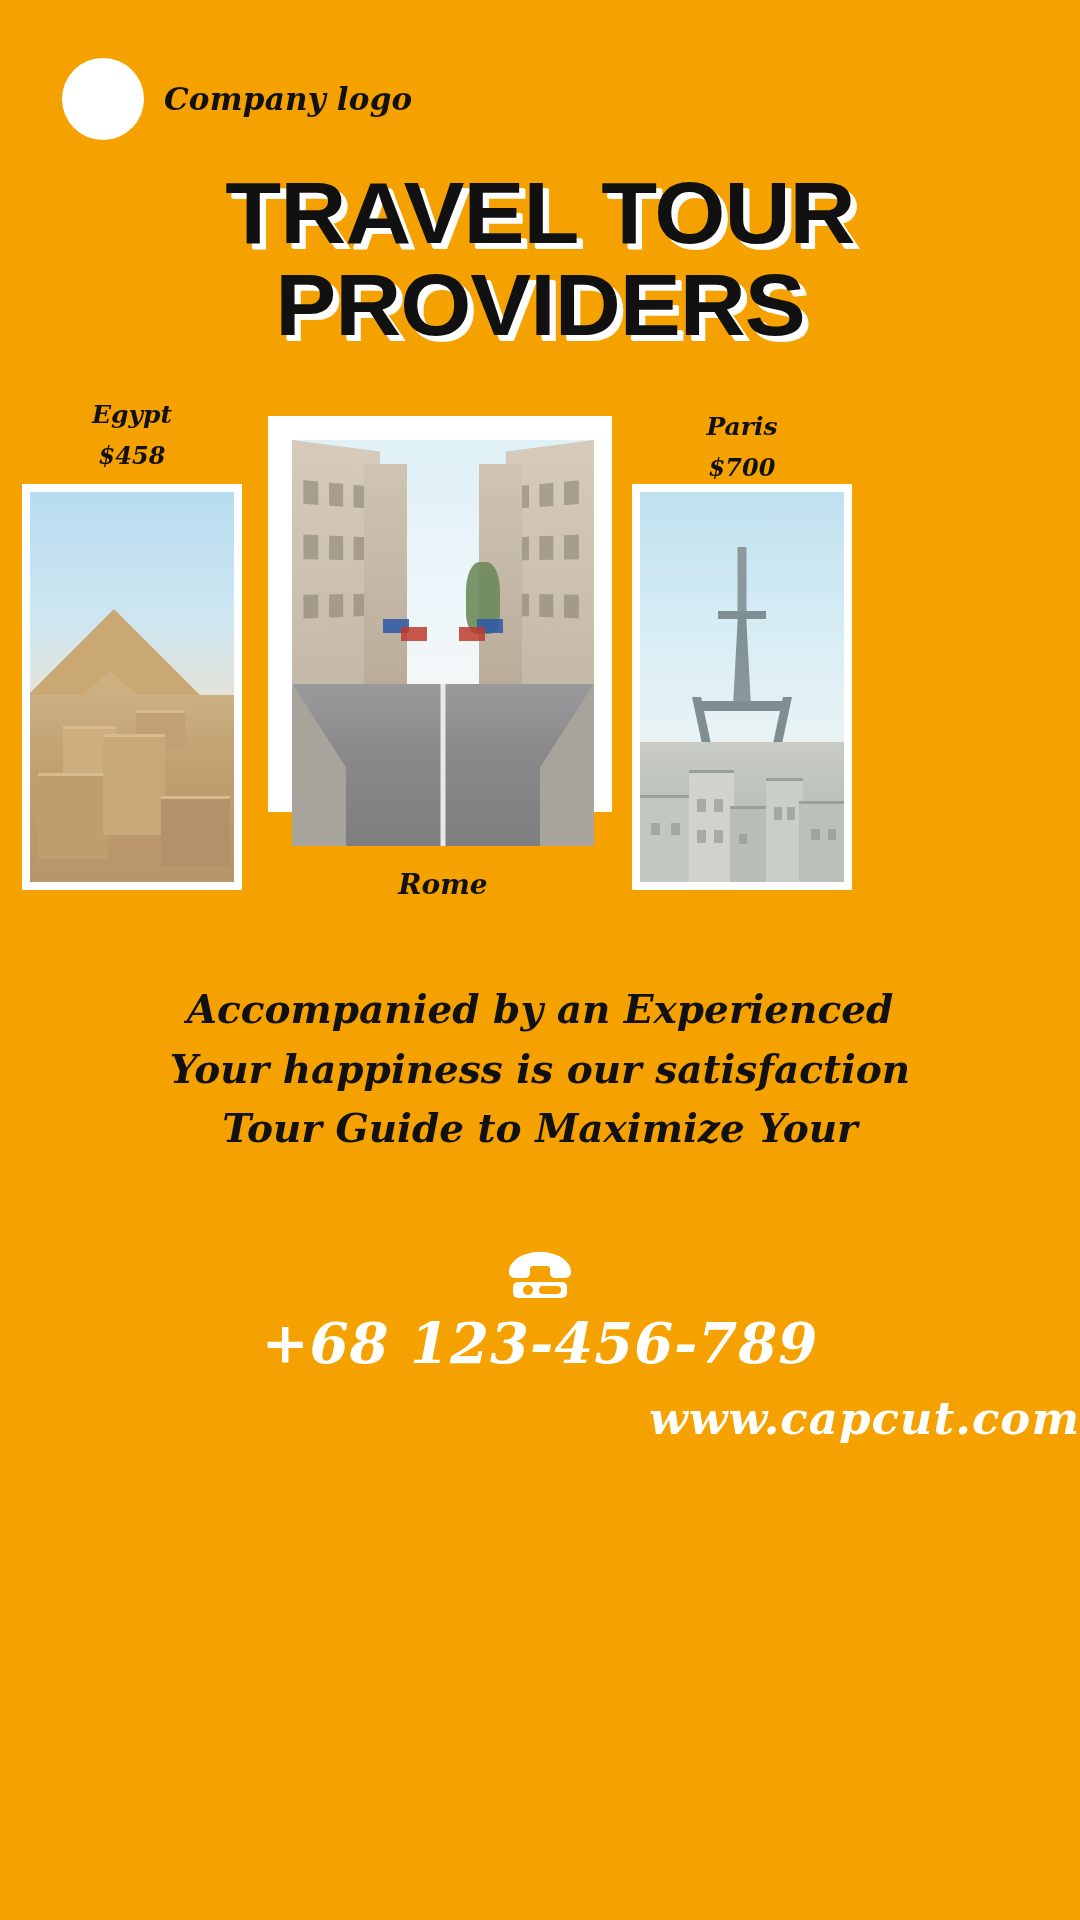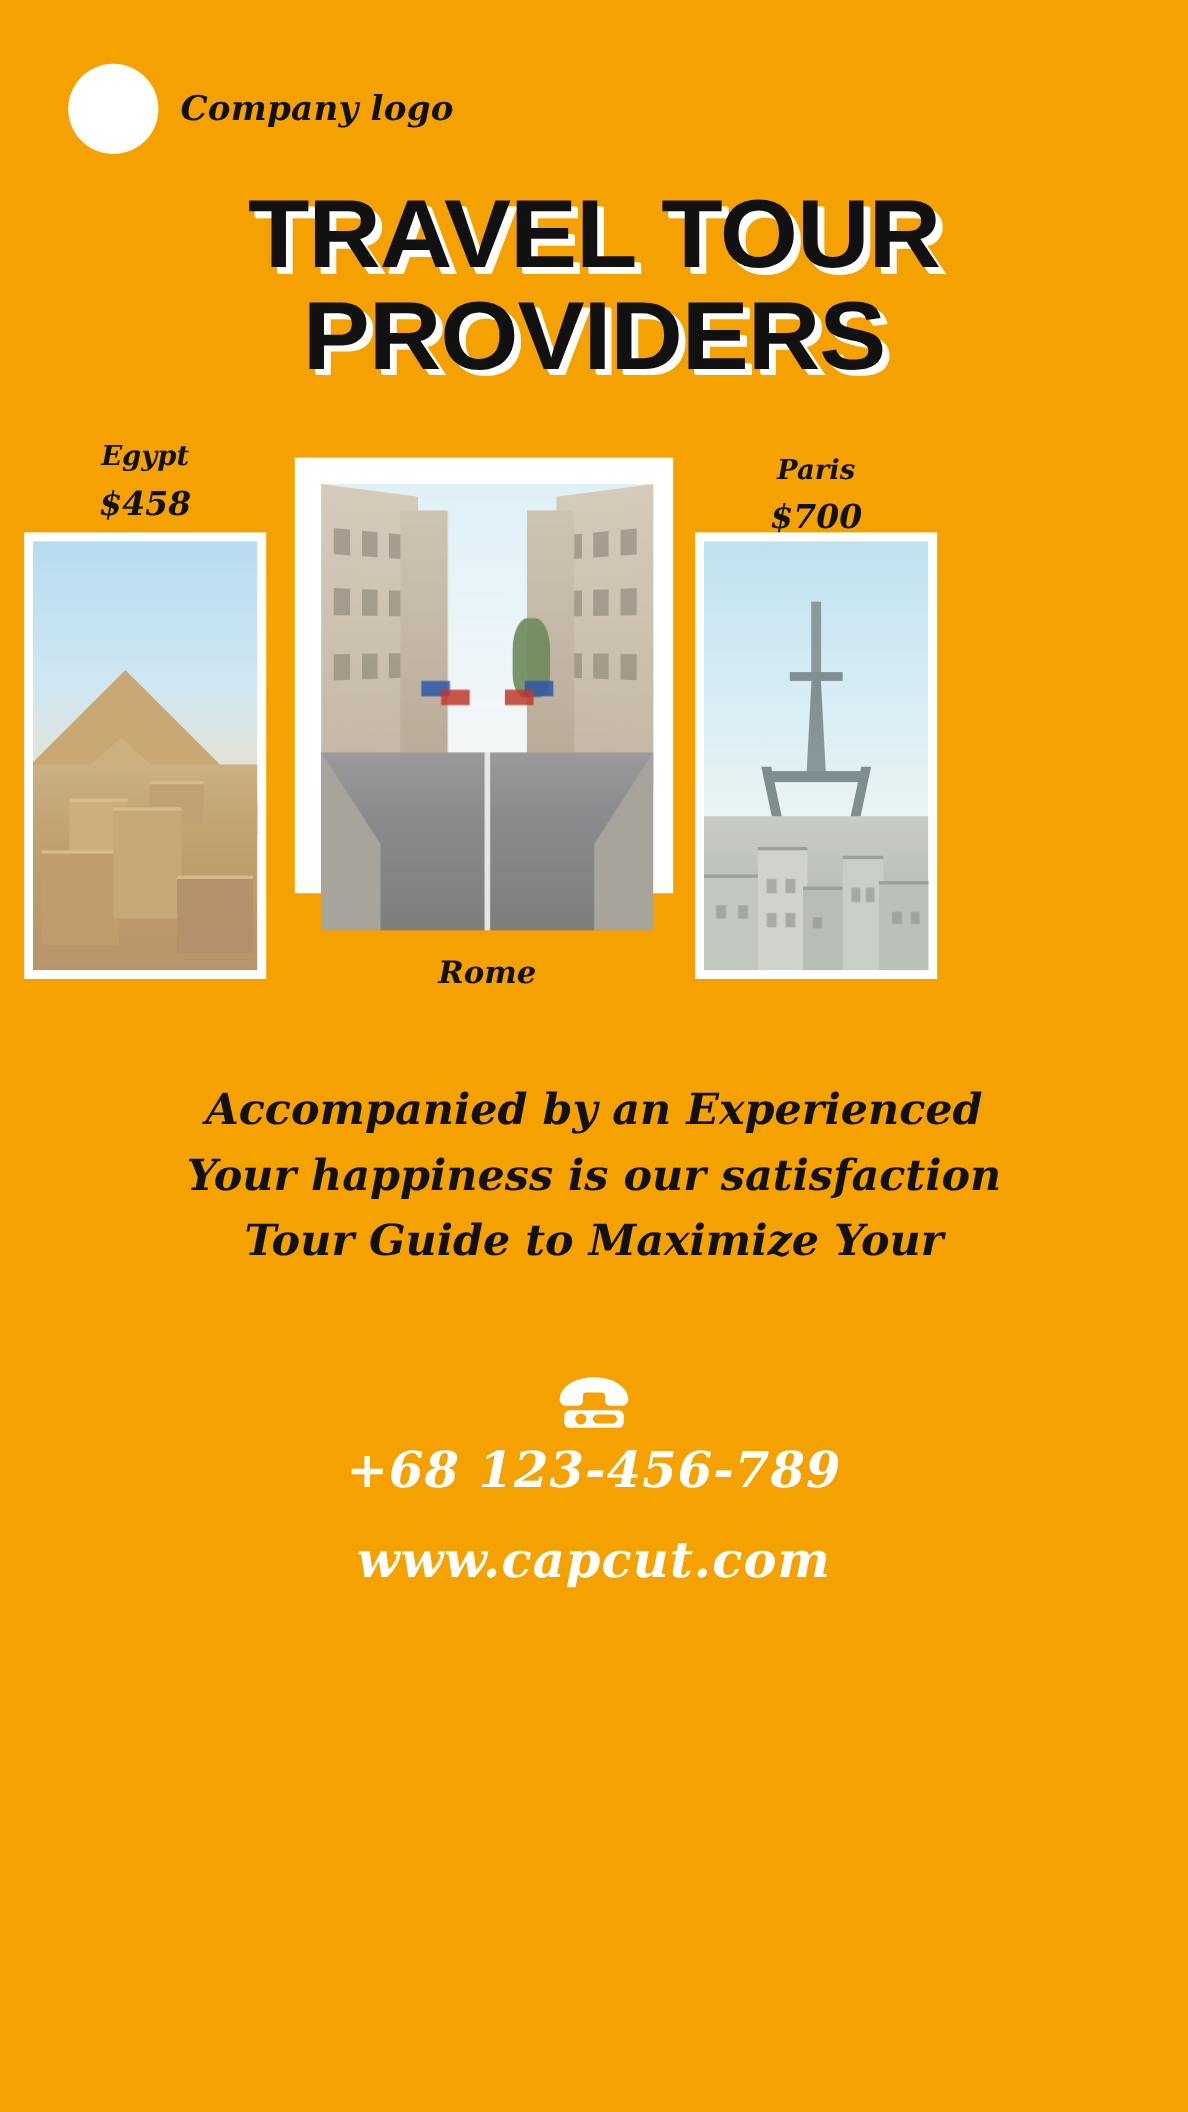--- a/index.html
+++ b/index.html
@@ -95,21 +95,21 @@
   .caption .price { font-size:30px; margin-top:14px; }
 
   .caption-side {
     position:absolute;
     width:240px;
     text-align:center;
   }
   .caption-egypt { left:12px; top:0px; }
   .caption-paris { left:622px; top:12px; }
   .caption-side .place { font-size:25px; }
-  .caption-side .price { font-size:30px; margin-top:12px; }
+  .caption-side .price { font-size:24px; margin-top:12px; }
 
   .caption-center { margin-top:22px; }
 
   
   .scene { width:100%; height:100%; position:relative; }
 
   
   .egypt-sky {
     position:absolute; left:0; top:0; width:100%; height:56%;
     background:linear-gradient(#b7dcef 0%, #cfe7f2 60%, #e7e2d2 100%);
@@ -260,22 +260,22 @@
     width:78px; height:54px;
     color:#FFFFFF;
   }
   .contact-phone, .contact-web {
     position:absolute; left:0; right:0; text-align:center;
     color:#FFFFFF;
     font-family:"DejaVu Serif", serif;
     font-style:italic;
     font-weight:700;
   }
-  .contact-phone { top:1310px; font-size:45px; letter-spacing:1px; }
-  .contact-web   { top:1392px; font-size:45px; letter-spacing:1px; }
+  .contact-phone { top:1310px; font-size:56px; letter-spacing:1px; }
+  .contact-web   { top:1392px; font-size:45px; letter-spacing:1px;text-align:right; }
 </style>
 </head>
 <body>
 
 <div class="logo-row">
   <div class="logo-circle"></div>
   <div class="logo-text">Company logo</div>
 </div>
 
 <div class="title">

